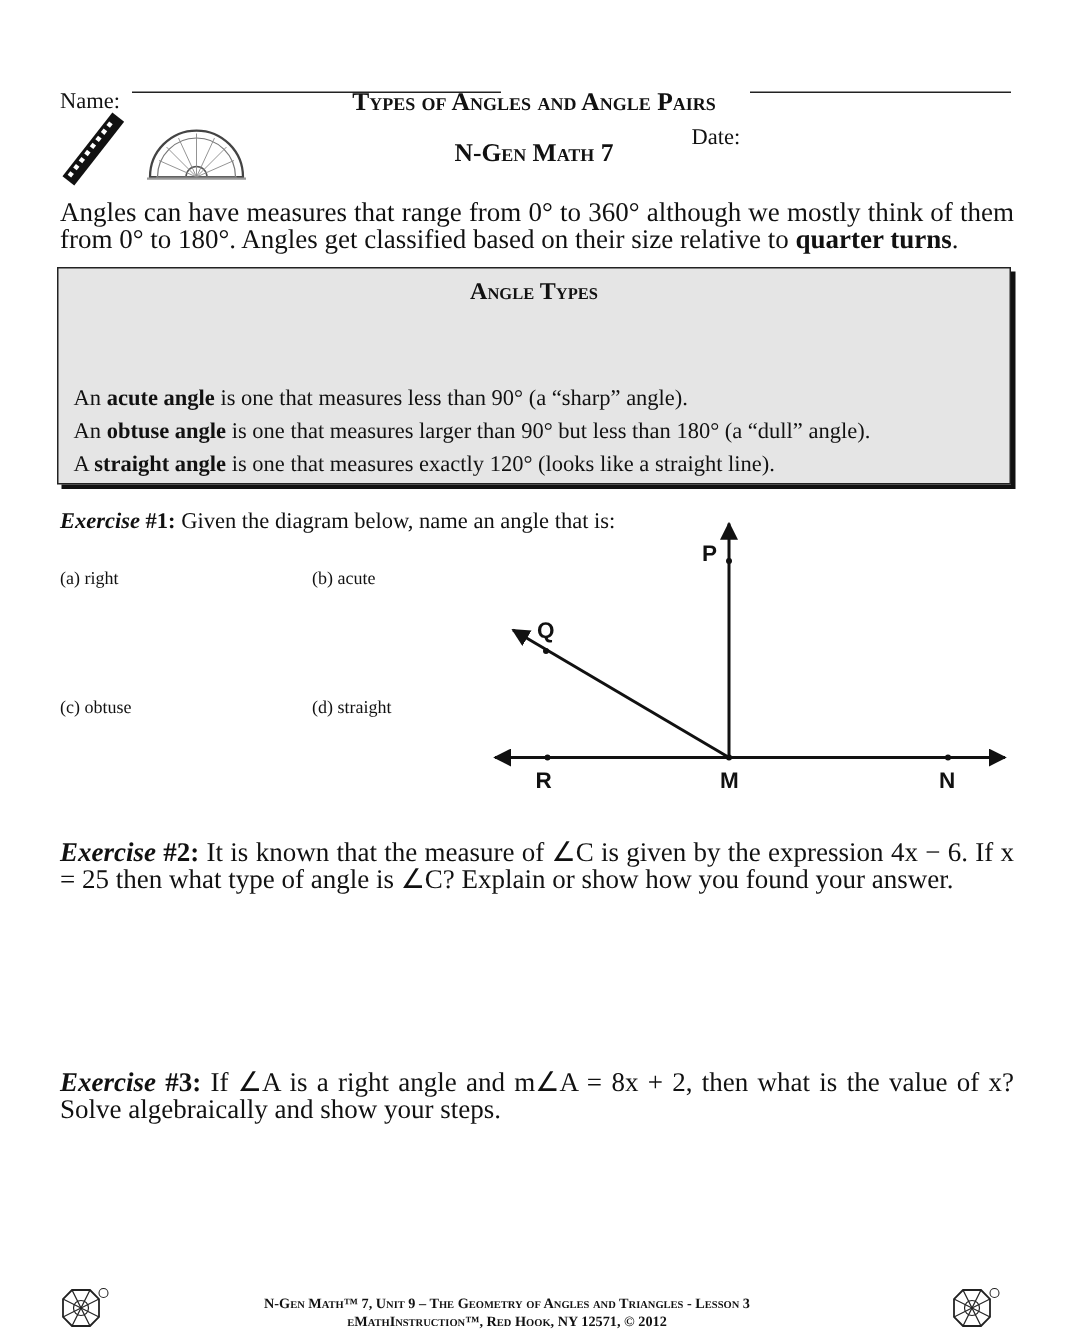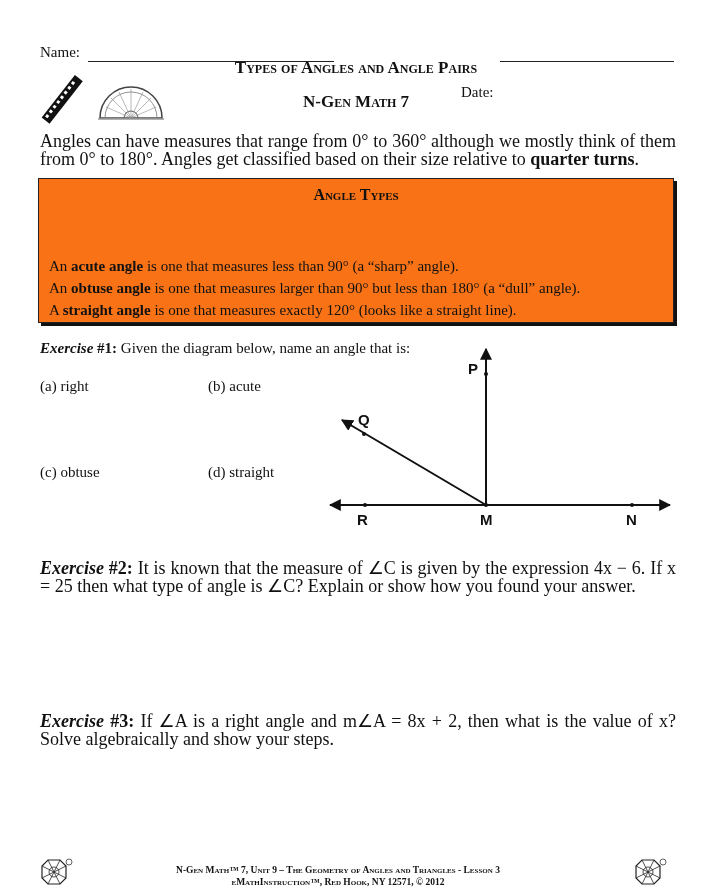--- a/index.html
+++ b/index.html
@@ -8,32 +8,32 @@
     font-family: "Liberation Serif", "DejaVu Serif", serif;
     color: #111; font-size: 15px;
   }
   .abs { position: absolute; }
   .hdr-label { font-size: 15px; }
   .blank-line { position: absolute; border-bottom: 1px solid #222; height: 0; }
   .title { left: 0; width: 712px; text-align: center; font-weight: bold; font-variant: small-caps; font-size: 17px; line-height: 20px; }
   .para { left: 40px; width: 636px; line-height: 18px; font-size: 18px; text-align: justify; font-family: Liberation Serif, serif; }
   .box {
     left: 38px; top: 178px; width: 634px; height: 143px;
-    border: 1.5px solid #222; box-shadow: 3px 3px 0 #111; background: #f97316;
+    border: 1.5px solid #222; box-shadow: 3px 3px 0 #111; background: #e5e5e5;
   }
   .box-title { position: absolute; left: 0; top: 7px; width: 100%; text-align: center; font-weight: bold; font-variant: small-caps; font-size: 16px; }
   .box-line { position: absolute; left: 10px; width: 618px; font-size: 15px; line-height: 18px; }
   .ex-head b i, .ex-head i { font-style: italic; }
-  .opt { font-size: 15px; }
+  .opt { font-size: 12px; }
   .footer-text { left: 0; width: 676px; text-align: center; font-size: 9.5px; font-weight: bold; font-variant: small-caps; line-height: 12px; }
 </style>
 </head>
 <body>
 
-<div class="abs hdr-label" style="left:40px; top:44px;text-align:center;">Name:</div>
+<div class="abs hdr-label" style="left:40px; top:60px;text-align:center;">Name:</div>
 <div class="blank-line" style="left:88px; top:61px; width:246px;"></div>
 <div class="abs hdr-label" style="left:461px; top:44px;margin-top:40px;">Date:</div>
 <div class="blank-line" style="left:500px; top:61px; width:174px;"></div>
 
 <svg class="abs" style="left:38px; top:72px;" width="50" height="56" viewBox="0 0 50 56">
   <g transform="rotate(-52 25 28)">
     <rect x="-2" y="22" width="54" height="10" fill="#111"></rect>
     <g fill="#fff">
       <rect x="1" y="24" width="3" height="3"></rect>
         <rect x="7" y="24" width="3" height="3"></rect>

